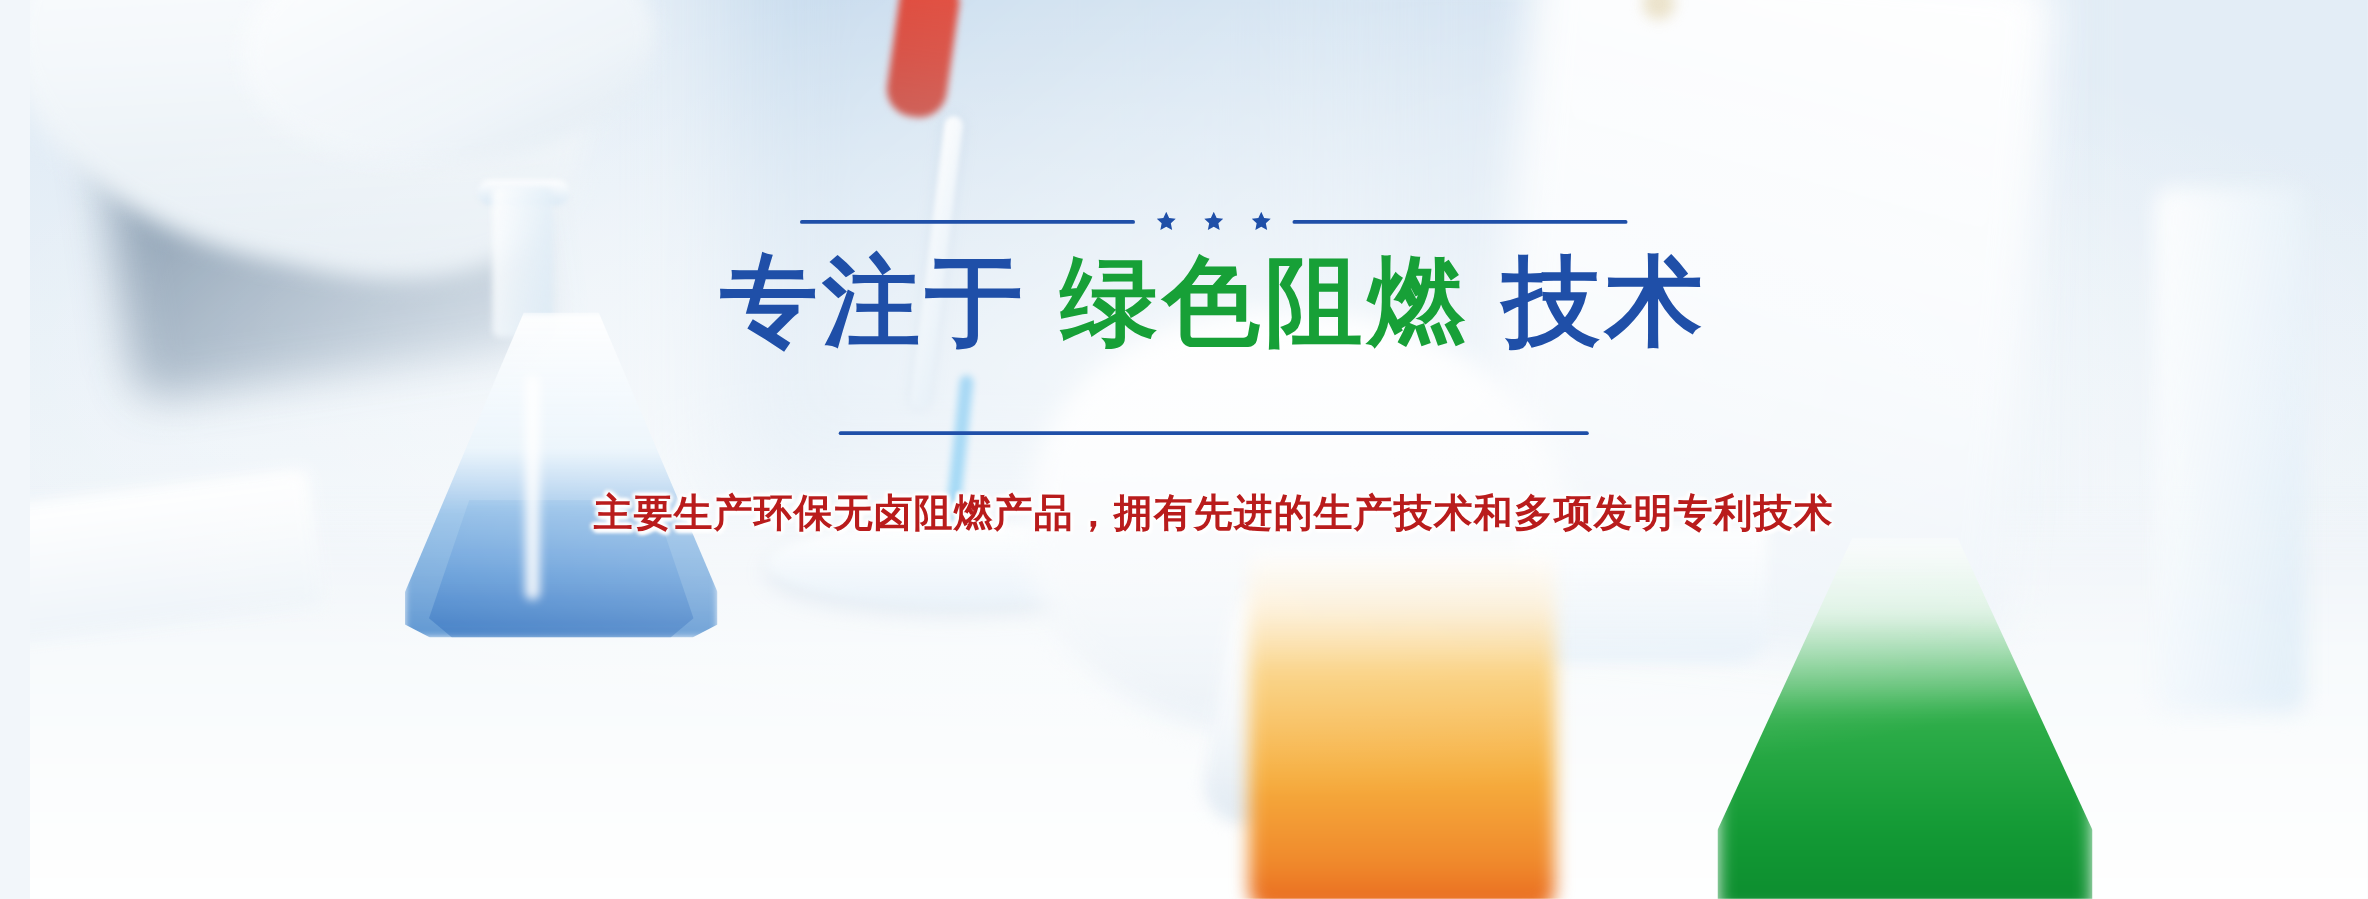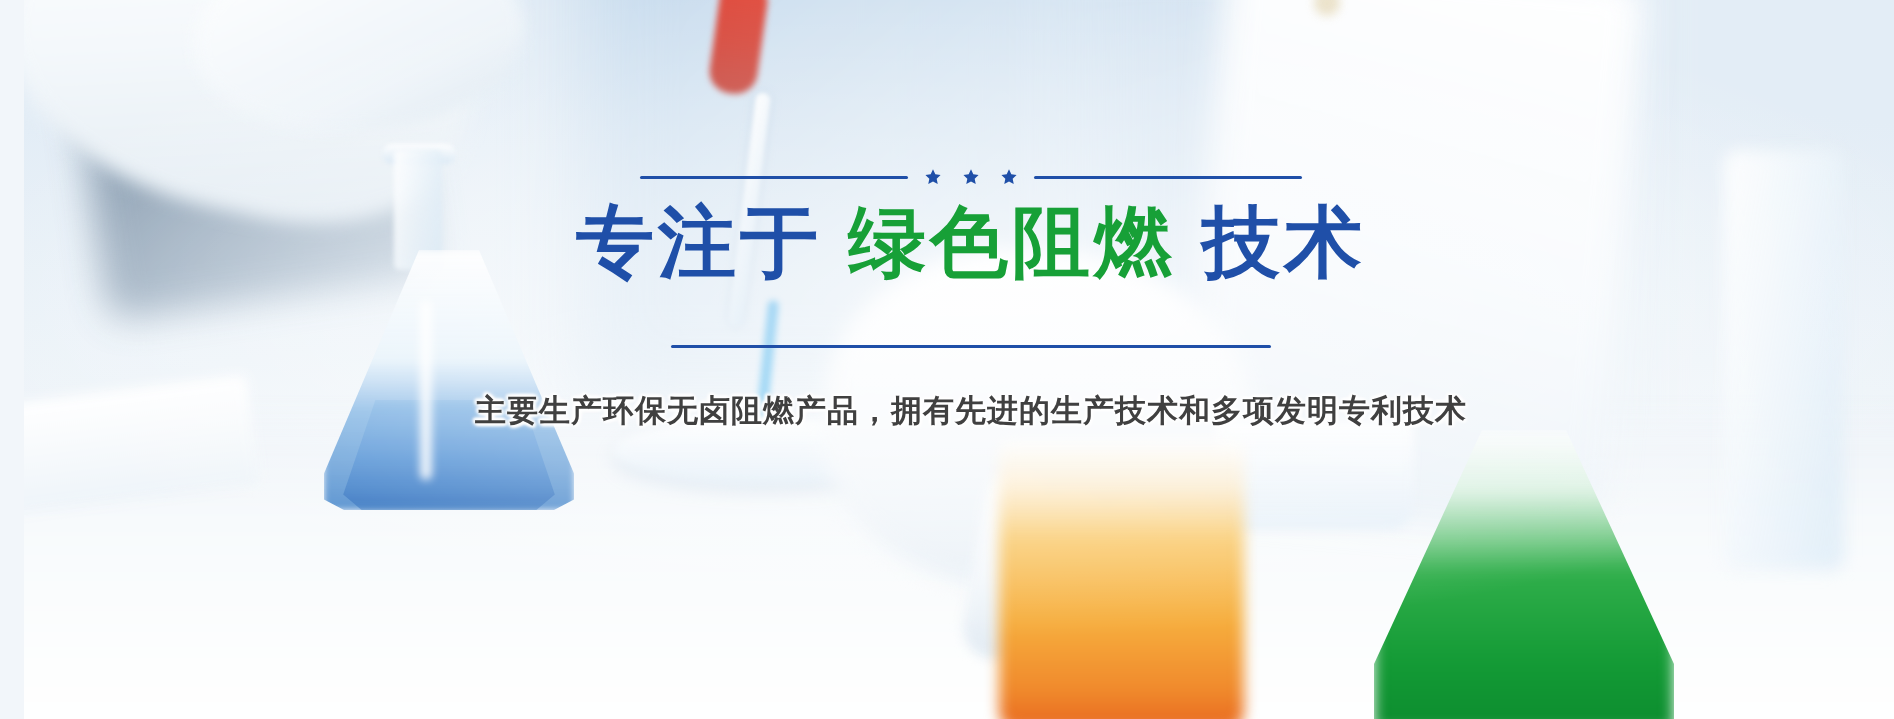--- a/index.html
+++ b/index.html
@@ -202,21 +202,21 @@
   .subrule{
     margin-top:10px;width:600px;height:3px;background:#1f4fa8;border-radius:2px;
   }
   .eng{
     margin-top:14px;
     color:#1f4fa8;font-size:31px;font-weight:700;letter-spacing:2.2px;
     white-space:nowrap;
   }
   .tagline{
     margin-top:42px;
-    font-size:31px;font-weight:700;color:#404040;letter-spacing:1px;white-space:nowrap;
+    font-size:31px;font-weight:700;color:#b91c1c;letter-spacing:1px;white-space:nowrap;
     font-family:"DejaVu Sans","Liberation Sans",sans-serif;
     text-shadow:
        0 0 6px #ffffff, 0 0 6px #ffffff,
       -2px 0 3px #ffffff, 2px 0 3px #ffffff,
        0 -2px 3px #ffffff, 0 2px 3px #ffffff,
       -2px -2px 3px #ffffff, 2px 2px 3px #ffffff;
   }
 </style>
 </head>
 <body>

